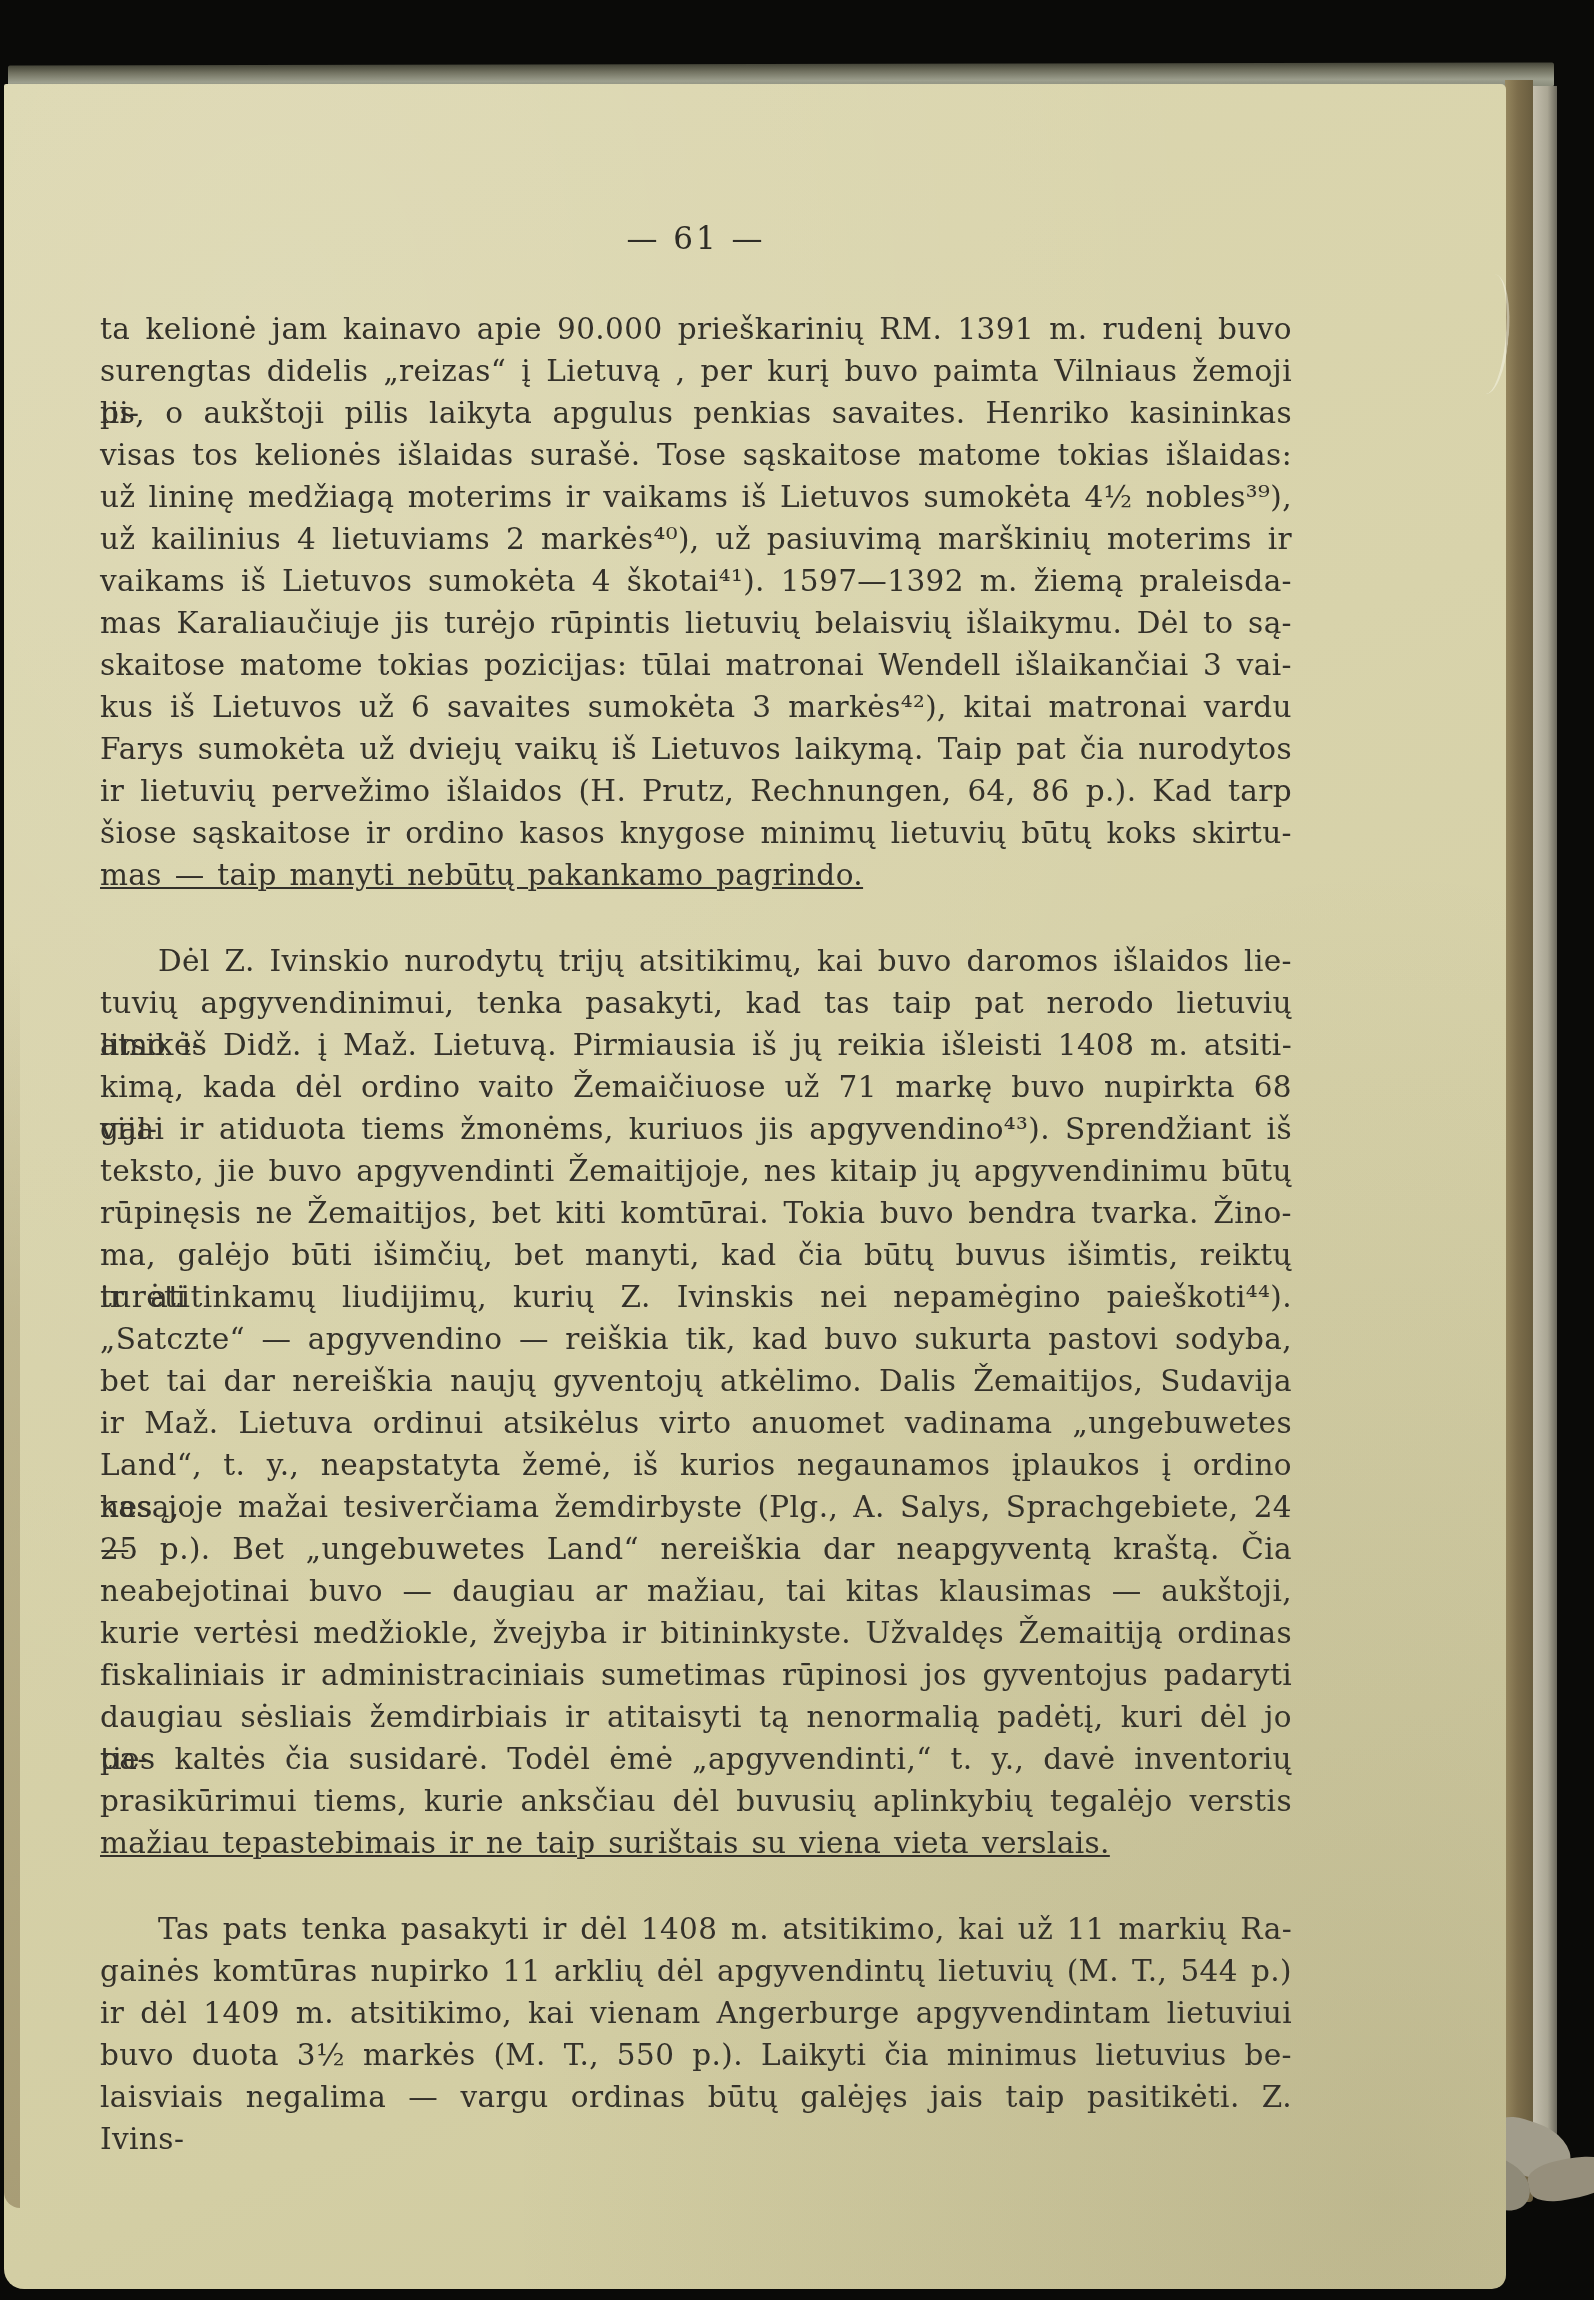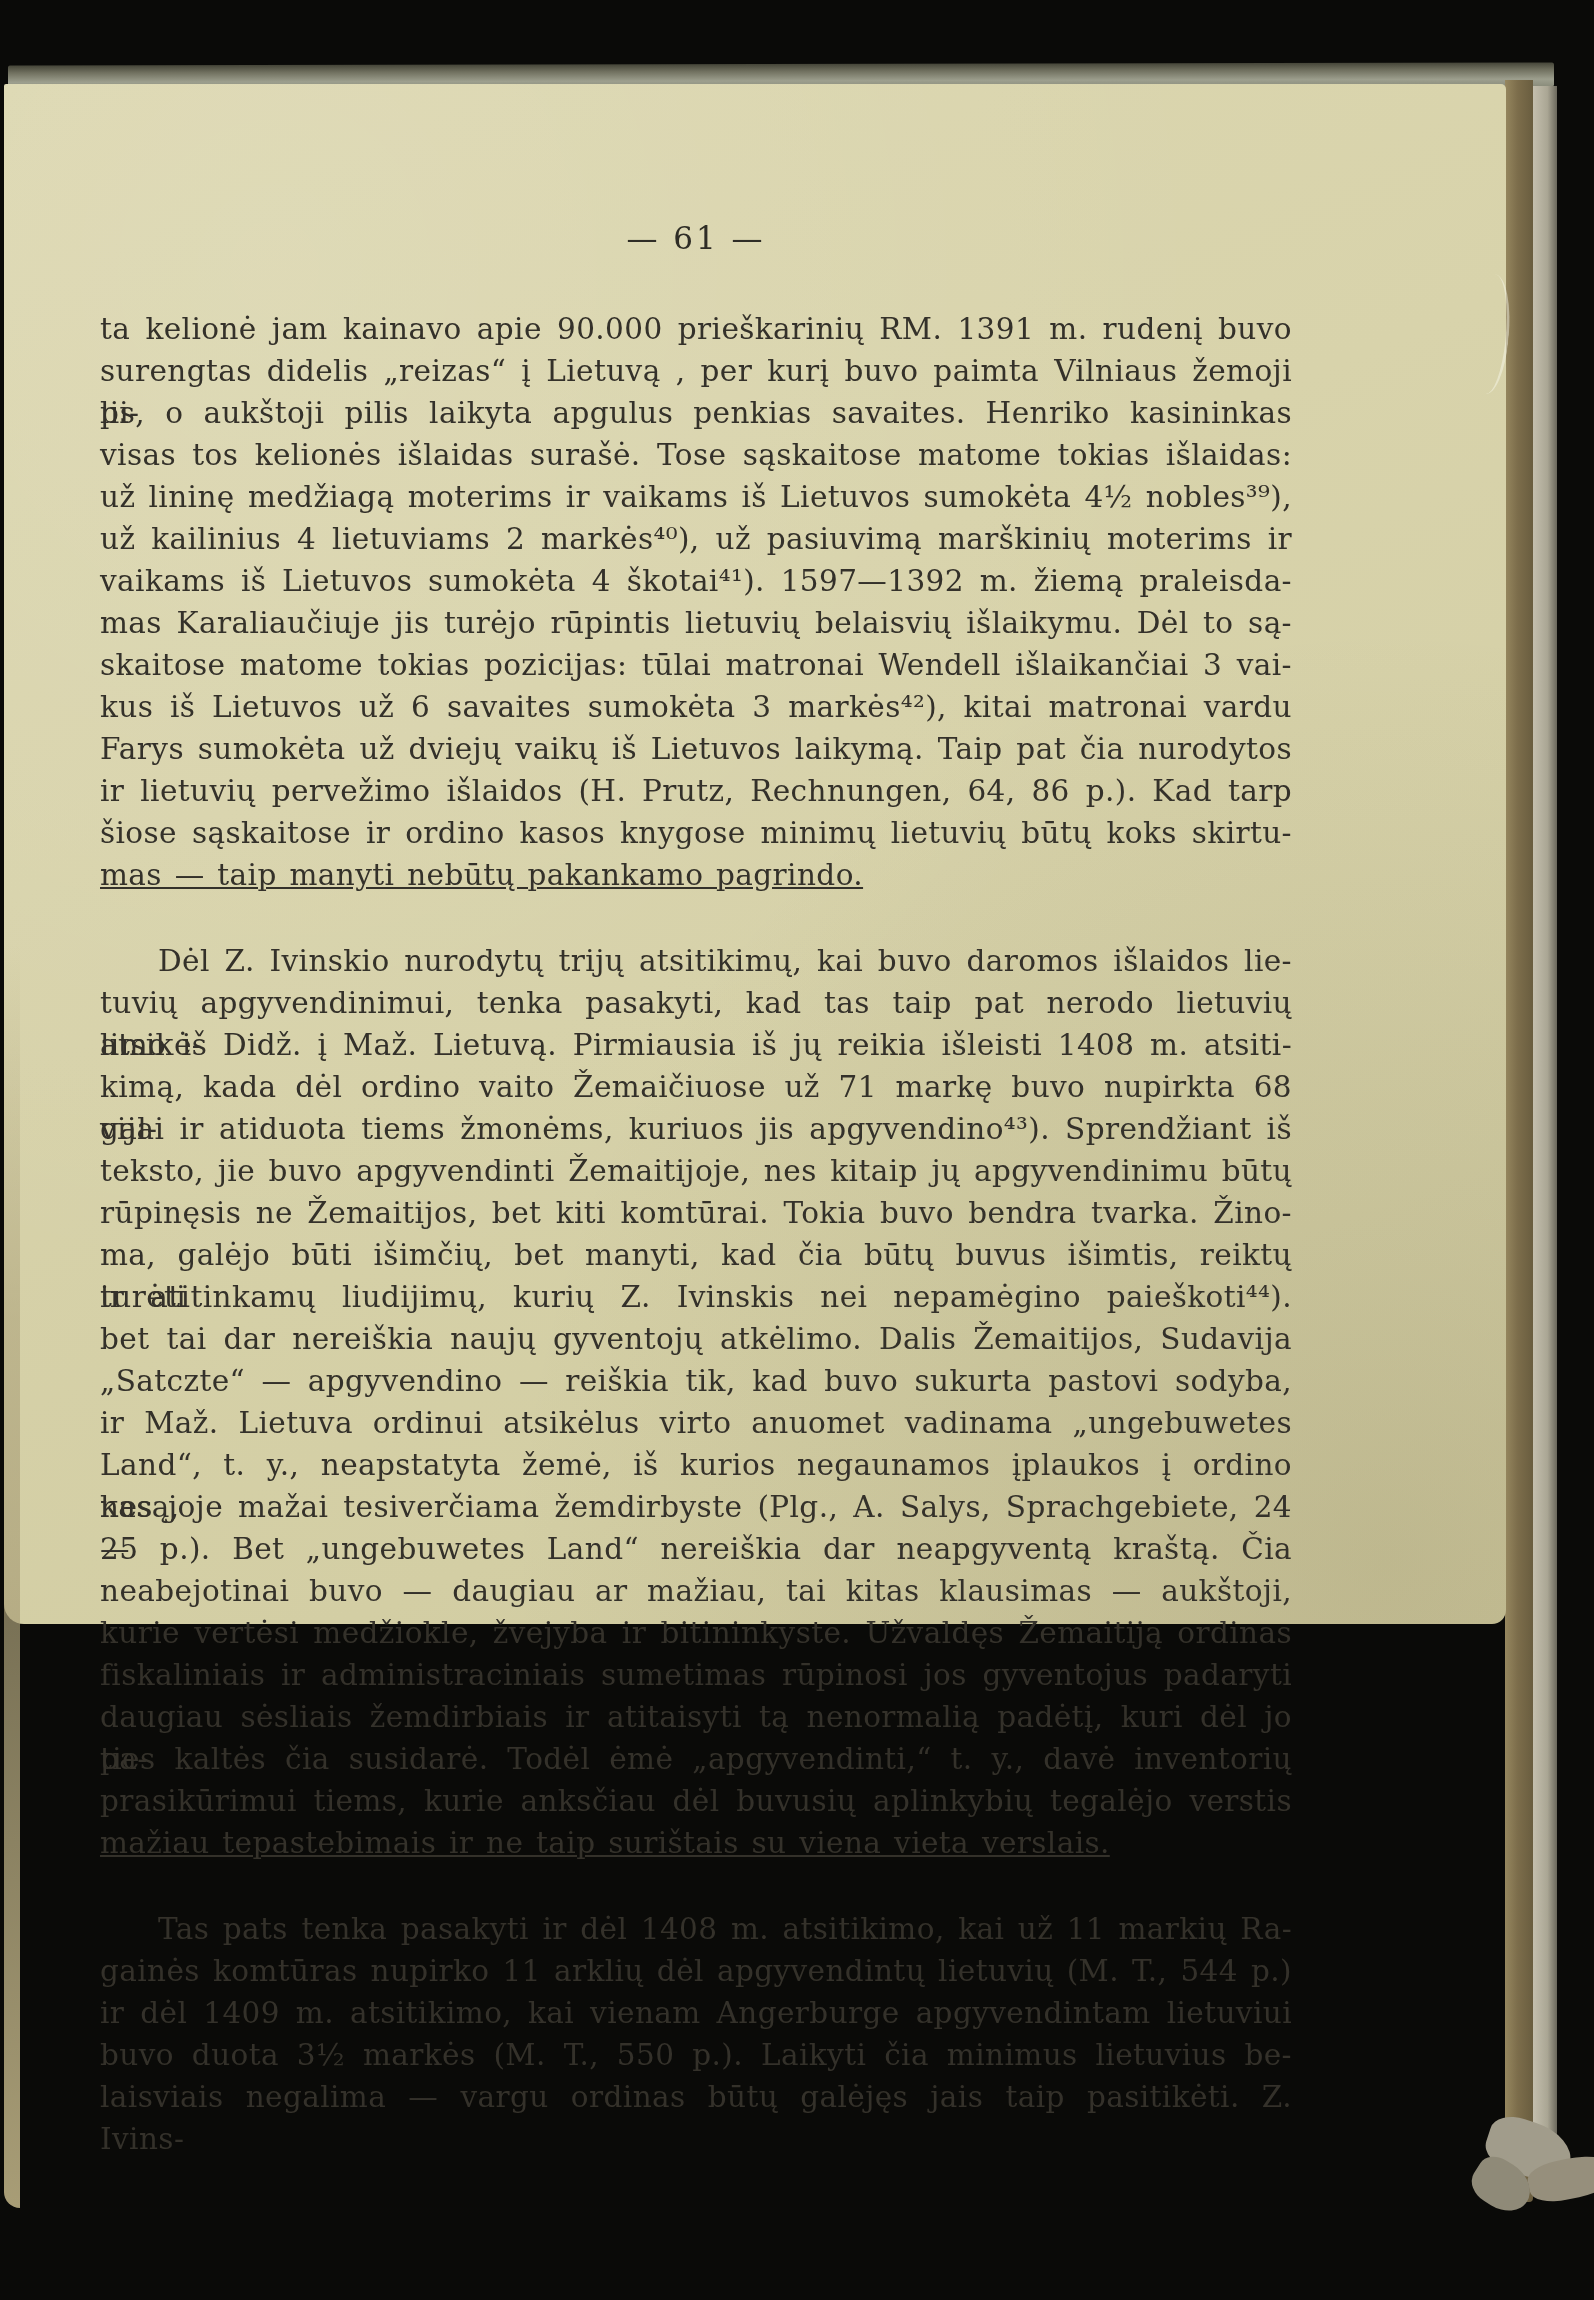--- a/index.html
+++ b/index.html
@@ -31,21 +31,21 @@
   }
   
   .fray1,.fray2,.fray3 {
     position:absolute; background:#a19c8b; border-radius:40% 60% 55% 45%;
   }
   .fray1 { left:1486px; top:2122px; width:86px; height:54px; transform:rotate(18deg); }
   .fray2 { left:1528px; top:2158px; width:90px; height:40px; transform:rotate(-12deg); background:#968f7c; }
   .fray3 { left:1472px; top:2162px; width:60px; height:46px; transform:rotate(32deg); background:#8f English8a78; background:#8f8a78; }
   
   .paper {
-    position:absolute; left:4px; top:84px; width:1502px; height:1540px;
+    position:absolute; left:4px; top:84px; width:1502px; height:2205px;
     background:
       radial-gradient(ellipse at 18% 12%, rgba(255,255,255,0.10), rgba(0,0,0,0) 55%),
       radial-gradient(ellipse at 92% 96%, rgba(60,50,20,0.12), rgba(0,0,0,0) 45%),
       linear-gradient(158deg, #dcd7b0 0%, #d8d3ab 38%, #d3cea4 78%, #cfc99e 100%);
     border-radius:2px 5px 14px 20px;
   }
   
   .left-edge-shade {
     position:absolute; left:0; top:860px; width:16px; height:1264px;
     background:linear-gradient(180deg, rgba(170,159,120,0) 0%, rgba(170,159,120,0.55) 30%, #a89d76 100%);
@@ -113,22 +113,22 @@
       <div class="line lastleft">mas — taip manyti nebūtų pakankamo pagrindo.</div>
       <div class="line first">Dėl Z. Ivinskio nurodytų trijų atsitikimų, kai buvo daromos išlaidos lie-</div>
       <div class="line">tuvių apgyvendinimui, tenka pasakyti, kad tas taip pat nerodo lietuvių atsikė-</div>
       <div class="line">limo iš Didž. į Maž. Lietuvą.  Pirmiausia iš jų reikia išleisti 1408 m. atsiti-</div>
       <div class="line">kimą, kada dėl ordino vaito Žemaičiuose už 71 markę buvo nupirkta 68 gal-</div>
       <div class="line">vijai ir atiduota tiems žmonėms, kuriuos jis apgyvendino⁴³).  Sprendžiant iš</div>
       <div class="line">teksto, jie buvo apgyvendinti Žemaitijoje, nes kitaip jų apgyvendinimu būtų</div>
       <div class="line">rūpinęsis ne Žemaitijos, bet kiti komtūrai.  Tokia buvo bendra tvarka.  Žino-</div>
       <div class="line">ma, galėjo būti išimčių, bet manyti, kad čia būtų buvus išimtis, reiktų turėti</div>
       <div class="line">ir atitinkamų liudijimų, kurių Z. Ivinskis nei nepamėgino paieškoti⁴⁴).</div>
+      <div class="line">„Satczte“ — apgyvendino — reiškia tik, kad buvo sukurta pastovi sodyba,</div>
       <div class="line">bet tai dar nereiškia naujų gyventojų atkėlimo.  Dalis Žemaitijos, Sudavija</div>
-      <div class="line">„Satczte“ — apgyvendino — reiškia tik, kad buvo sukurta pastovi sodyba,</div>
       <div class="line">ir Maž. Lietuva ordinui atsikėlus virto anuomet vadinama „ungebuwetes</div>
       <div class="line">Land“, t. y., neapstatyta žemė, iš kurios negaunamos įplaukos į ordino kasą,</div>
       <div class="line">nes joje mažai tesiverčiama žemdirbyste (Plg., A. Salys, Sprachgebiete, 24—</div>
       <div class="line">25 p.).  Bet „ungebuwetes Land“ nereiškia dar neapgyventą kraštą.  Čia</div>
       <div class="line">neabejotinai buvo — daugiau ar mažiau, tai kitas klausimas — aukštoji,</div>
       <div class="line">kurie vertėsi medžiokle, žvejyba ir bitininkyste.  Užvaldęs Žemaitiją ordinas</div>
       <div class="line">fiskaliniais ir administraciniais sumetimas rūpinosi jos gyventojus padaryti</div>
       <div class="line">daugiau sėsliais žemdirbiais ir atitaisyti tą nenormalią padėtį, kuri dėl jo pa-</div>
       <div class="line">ties kaltės čia susidarė.  Todėl ėmė „apgyvendinti,“ t. y., davė inventorių</div>
       <div class="line">prasikūrimui tiems, kurie anksčiau dėl buvusių aplinkybių tegalėjo verstis</div>

